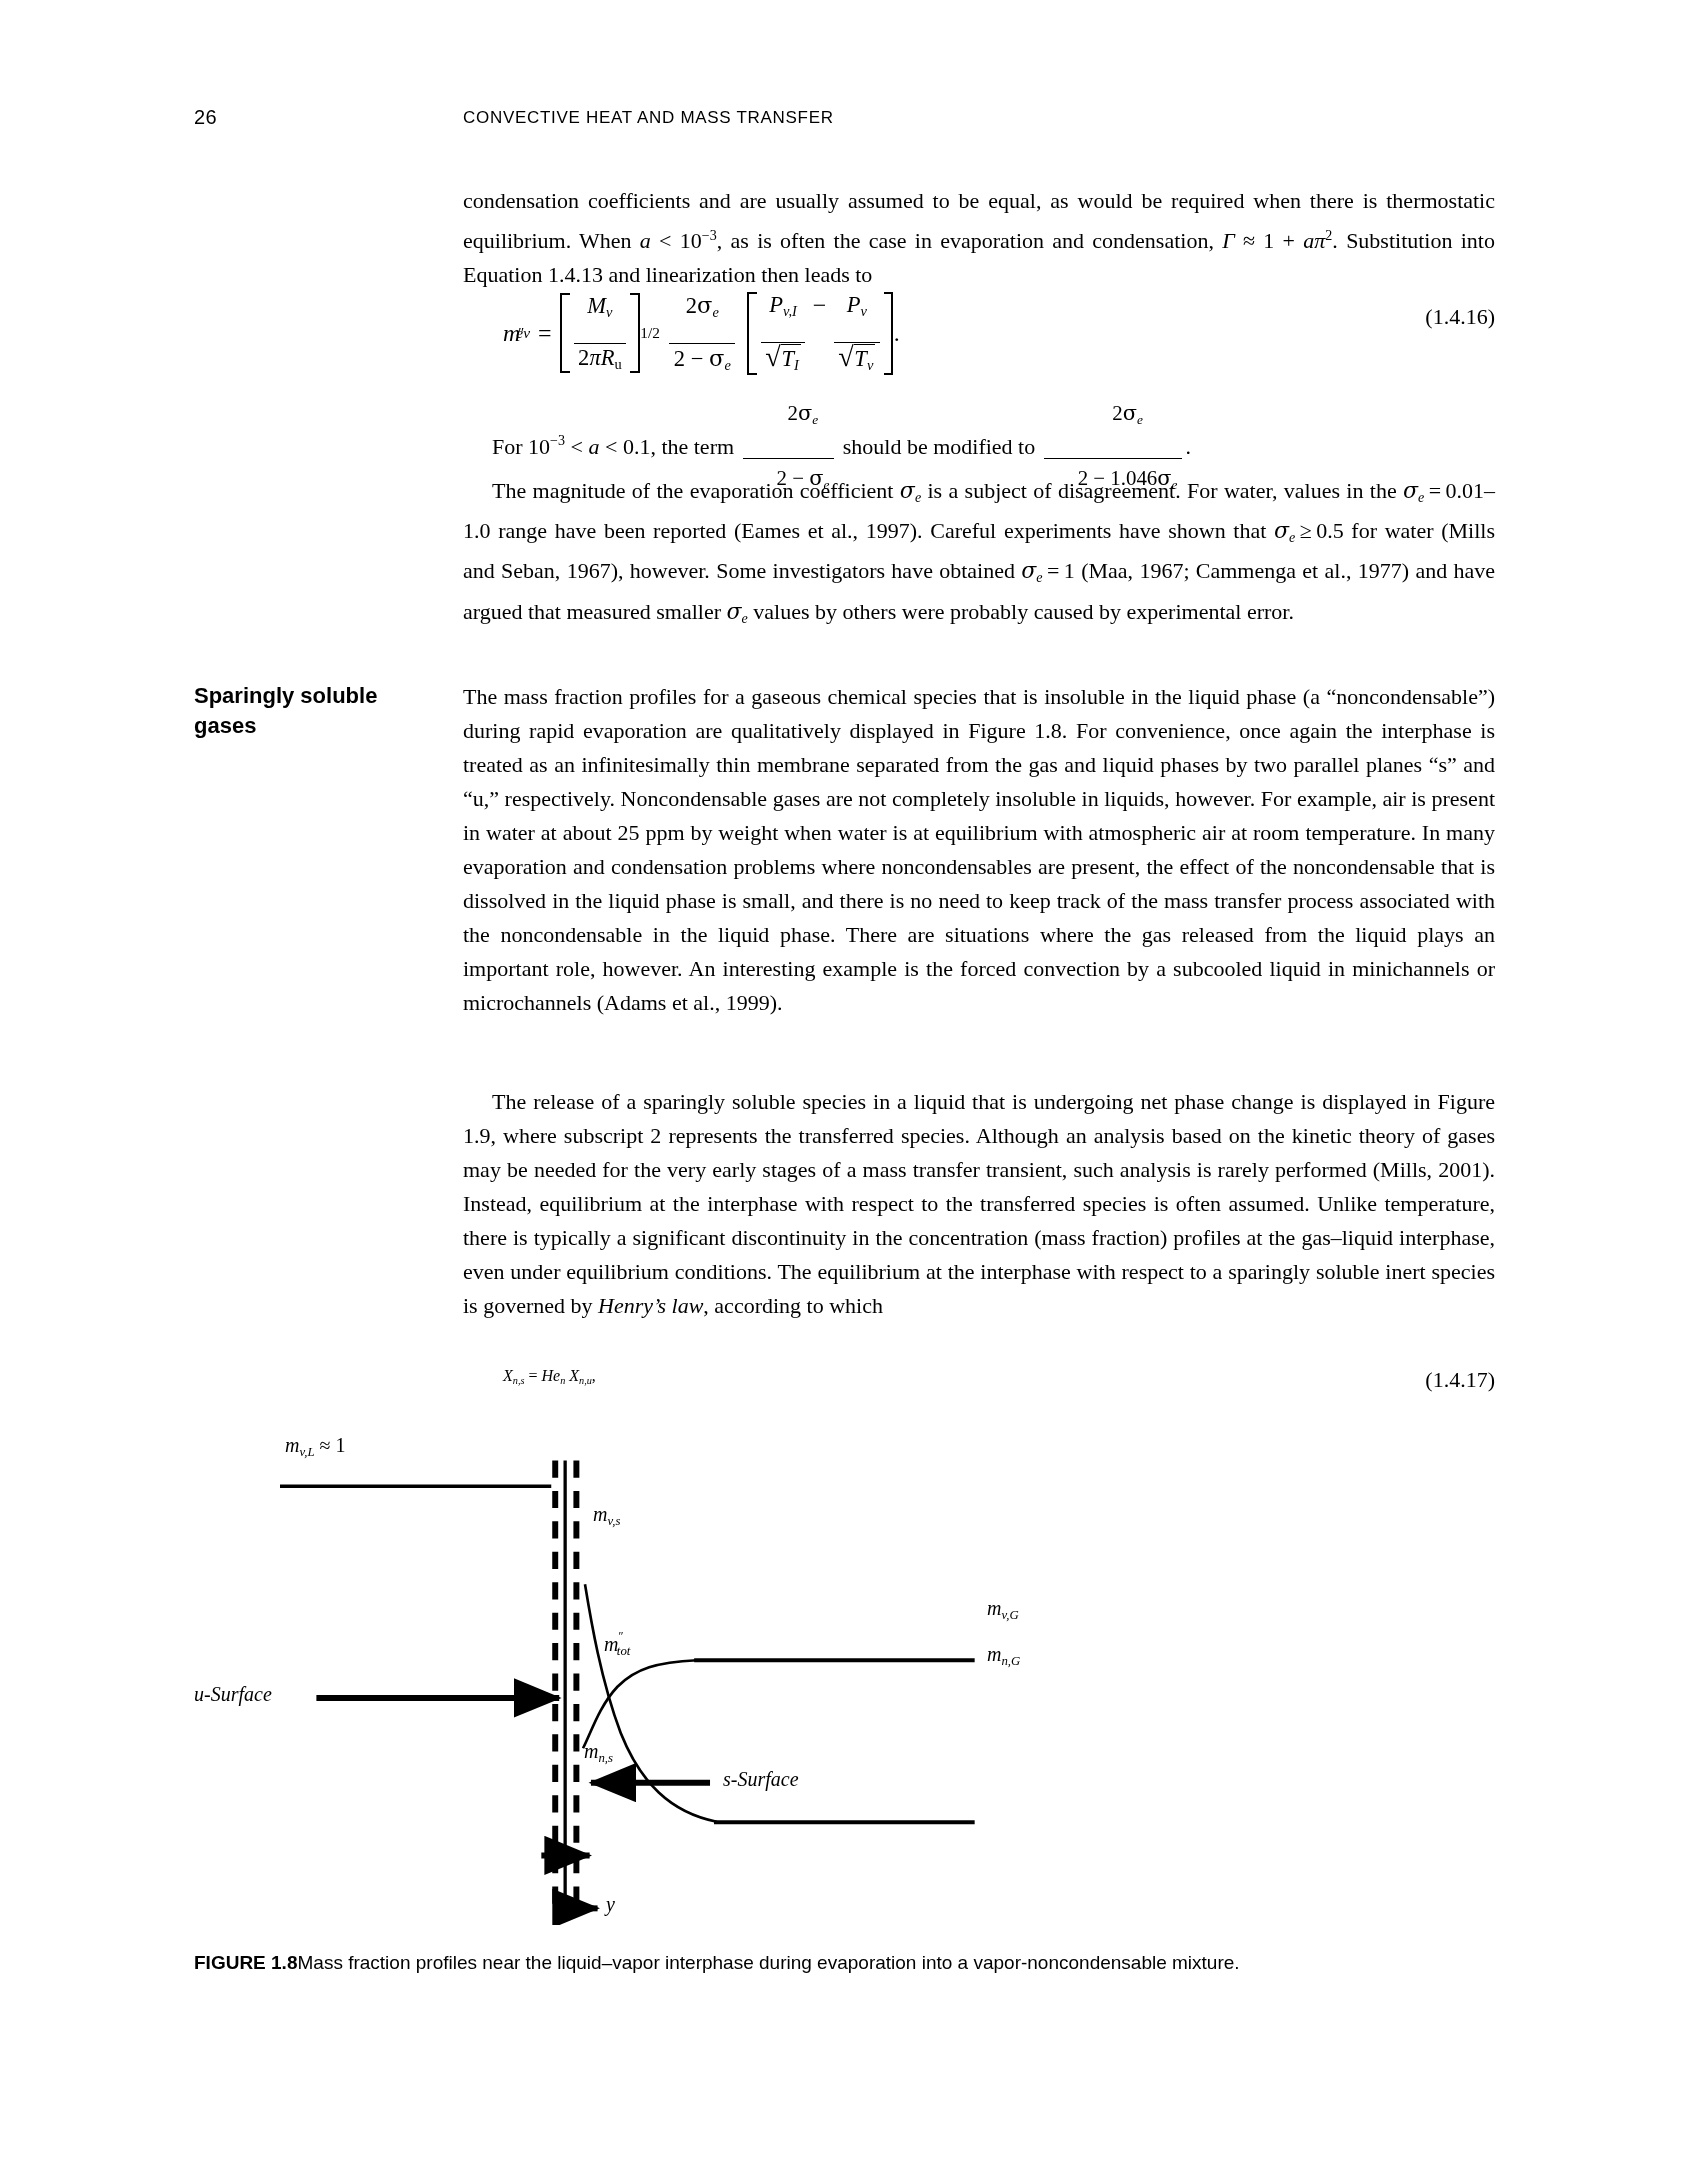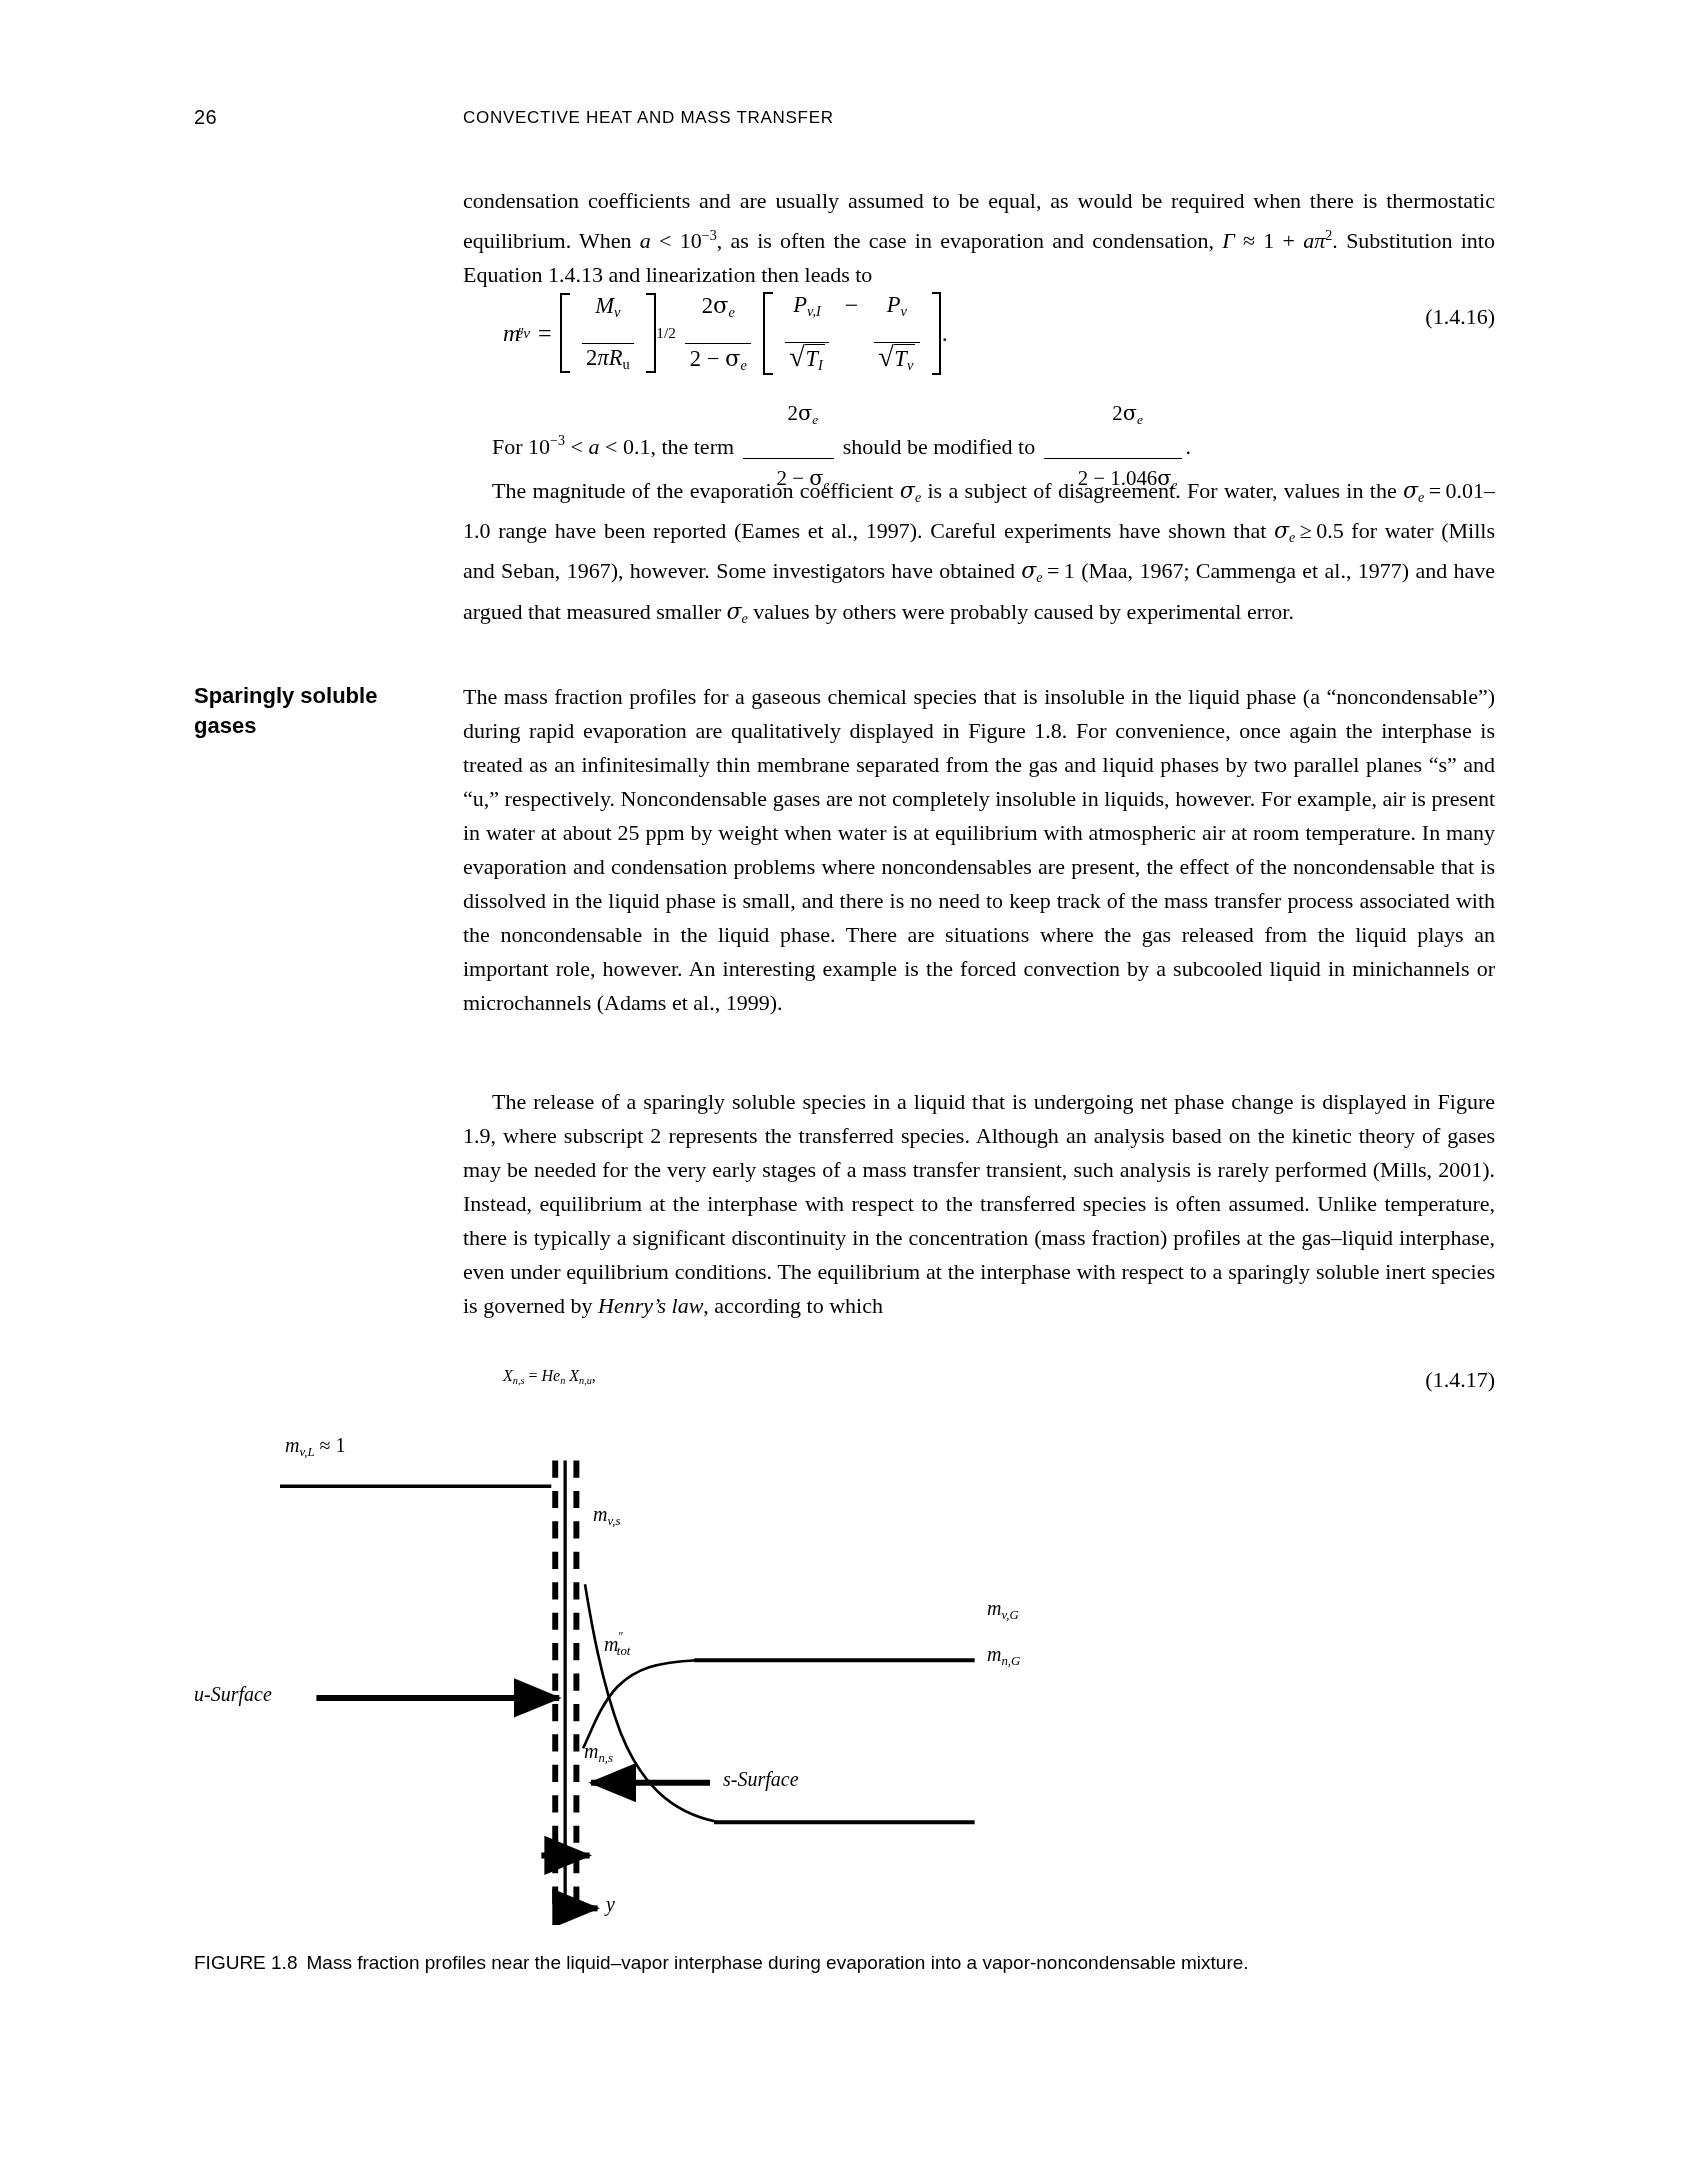--- a/index.html
+++ b/index.html
@@ -90,21 +90,20 @@
     vertical-align: middle;
     margin: 0 3.3px;
     font-size: 0.94em;
   }
   .frac .num { padding: 0 4.6px 1.3px 4.6px; }
   .frac .den { padding: 1.3px 4.6px 0 4.6px; border-top: 1.3px solid #000; margin-top: 20px; }
   .brk {
     display: inline-flex;
     align-items: stretch;
     vertical-align: middle;
-    gap: 8px;
   }
   .brk > .bl, .brk > .br {
     width: 7.3px;
     border-top: 2px solid #000;
     border-bottom: 2px solid #000;
     margin: 0 0.7px;
   }
   .brk > .bl { border-left: 2px solid #000; }
   .brk > .br { border-right: 2px solid #000; }
   .sqrt {
@@ -132,21 +131,21 @@
 
   .figcap {
     position: absolute;
     left: 194px;
     top: 1950px;
     width: 1300px;
     font-family: "Liberation Sans", sans-serif;
     font-size: 19px;
     line-height: 25px;
   }
-  .figcap b { font-weight: normal; margin-right: 9px; }
+  .figcap b { font-weight: bold; margin-right: 0; }
 </style>
 </head>
 <body>
 
 <div class="page">
 
   <div class="folio">26</div>
   <div class="runhead">CONVECTIVE HEAT AND MASS TRANSFER</div>
 
   <div class="col" style="top:184px;">

